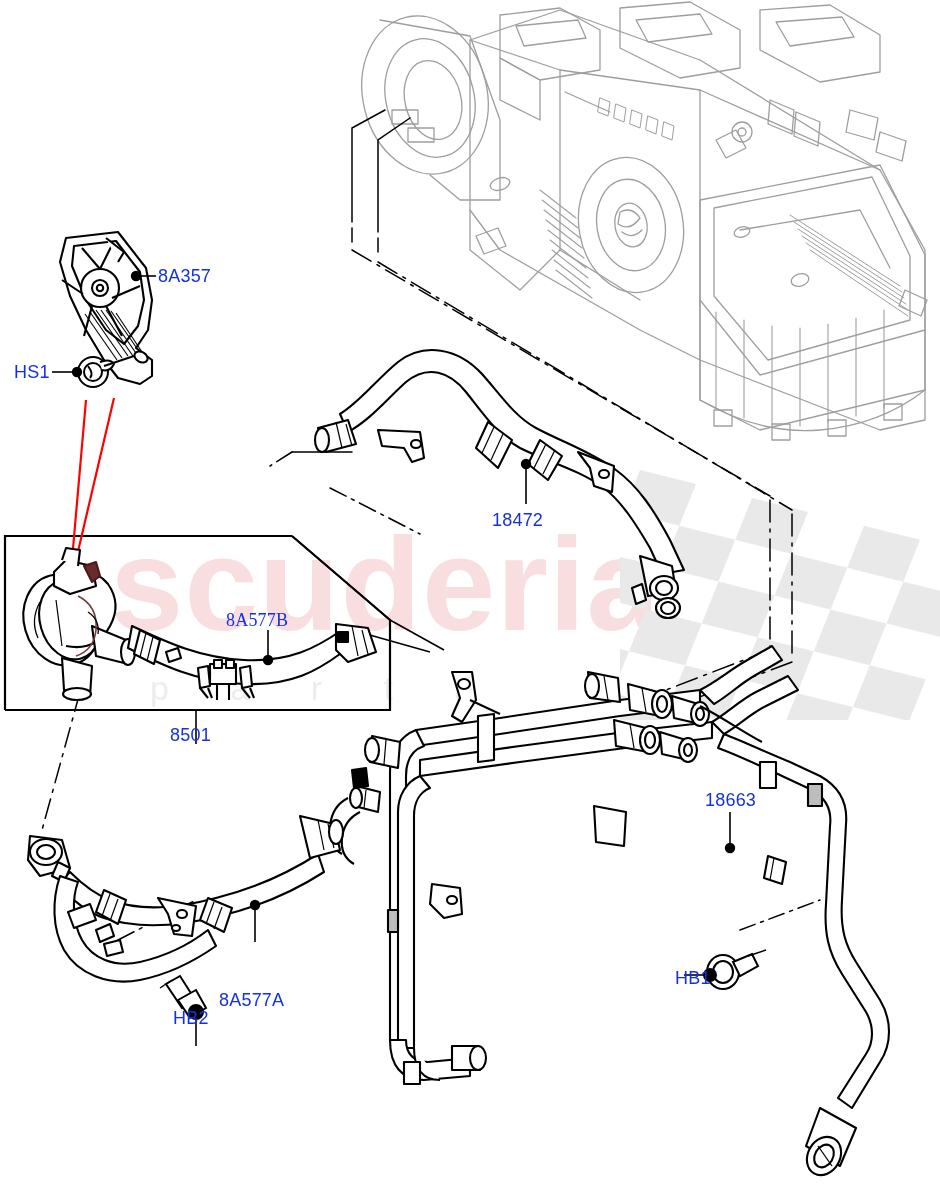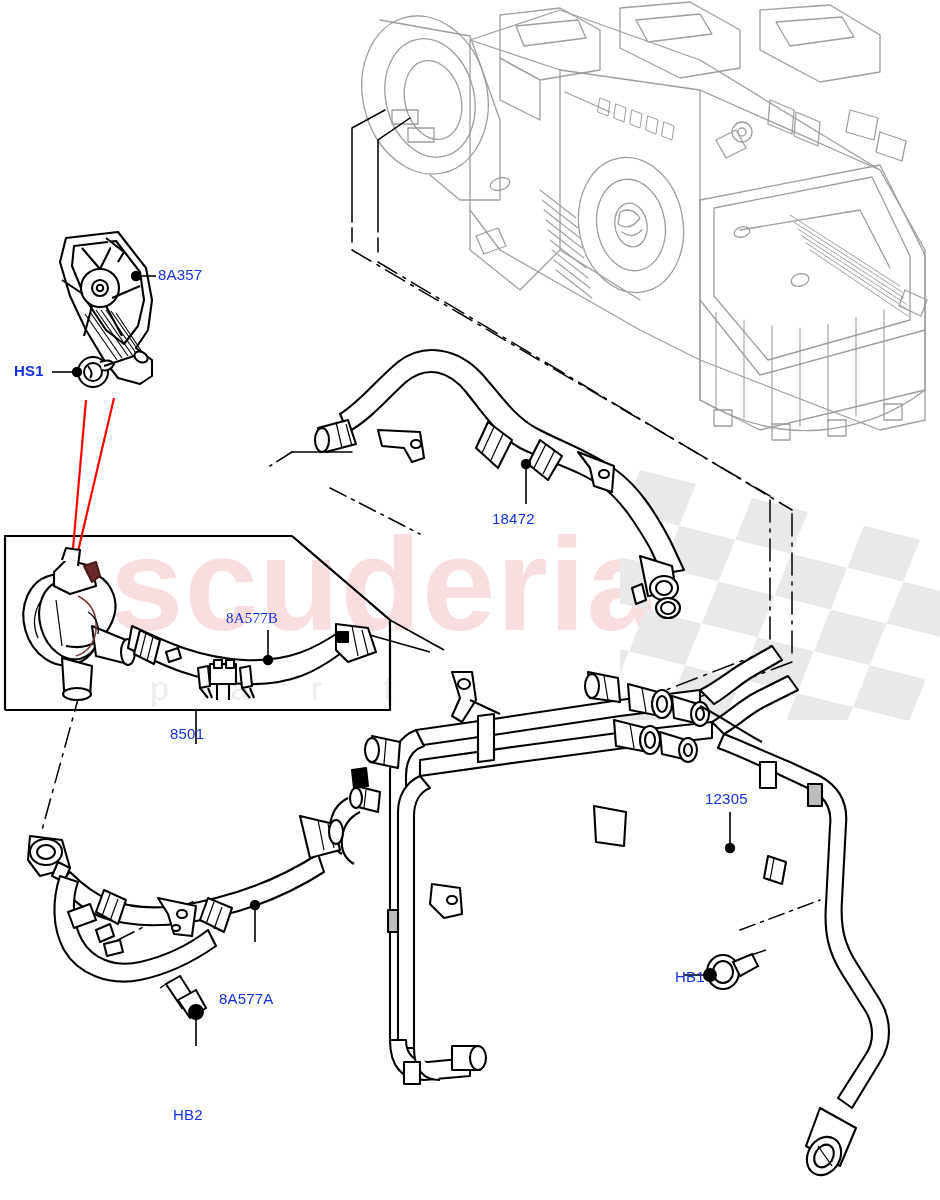--- a/index.html
+++ b/index.html
@@ -1,21 +1,21 @@
 <!DOCTYPE html>
 <html><head>
 <meta charset="utf-8">
 <style>
   html,body{margin:0;padding:0;background:#fff;}
   body{font-family:"Liberation Sans",sans-serif;}
   #stage{position:relative;width:940px;height:1200px;background:#ffffff;overflow:hidden;}
   #stage svg{position:absolute;left:0;top:0;width:940px;height:1200px;}
   .lbl{
     position:absolute;color:#1431e0;font-family:"Liberation Sans",sans-serif;
-    font-size:15px;font-weight:400;letter-spacing:.2px;white-space:nowrap;
+    font-size:18px;font-weight:400;letter-spacing:.2px;white-space:nowrap;
   }
 </style>
 </head>
 <body>
 
 <div id="stage">
 
 <svg viewBox="0 0 940 1200" xmlns="http://www.w3.org/2000/svg">
   <defs>
     <clipPath id="flagclip">
@@ -493,22 +493,22 @@
   </g>
   <g>
         <circle cx="77" cy="372" r="5.2" fill="#000"></circle>
       </g>
   <g stroke="#000" stroke-width="1.6" fill="none">
     <path d="M72 372 L52 372"></path>
   </g>
 </svg>
 
 <div class="lbl" style="left:158px;top:266px;">8A357</div>
-<div class="lbl" style="left:14px;top:362px;font-weight:bold;">HS1</div>
+<div class="lbl" style="left:14px;top:362px;">HS1</div>
 <div class="lbl" style="left:226px;top:610px;font-family:Liberation Serif, serif;">8A577B</div>
 <div class="lbl" style="left:170px;top:725px;">8501</div>
 <div class="lbl" style="left:492px;top:510px;">18472</div>
-<div class="lbl" style="left:705px;top:790px;">12305</div>
+<div class="lbl" style="left:705px;top:790px;">18663</div>
 <div class="lbl" style="left:219px;top:953px;margin-top:37px;">8A577A</div>
-<div class="lbl" style="left:173px;top:1106px;">HB2</div>
+<div class="lbl" style="left:173px;top:1008px;">HB2</div>
 <div class="lbl" style="left:675px;top:968px;">HB1</div>
 
 </div>
 
 </body></html>

